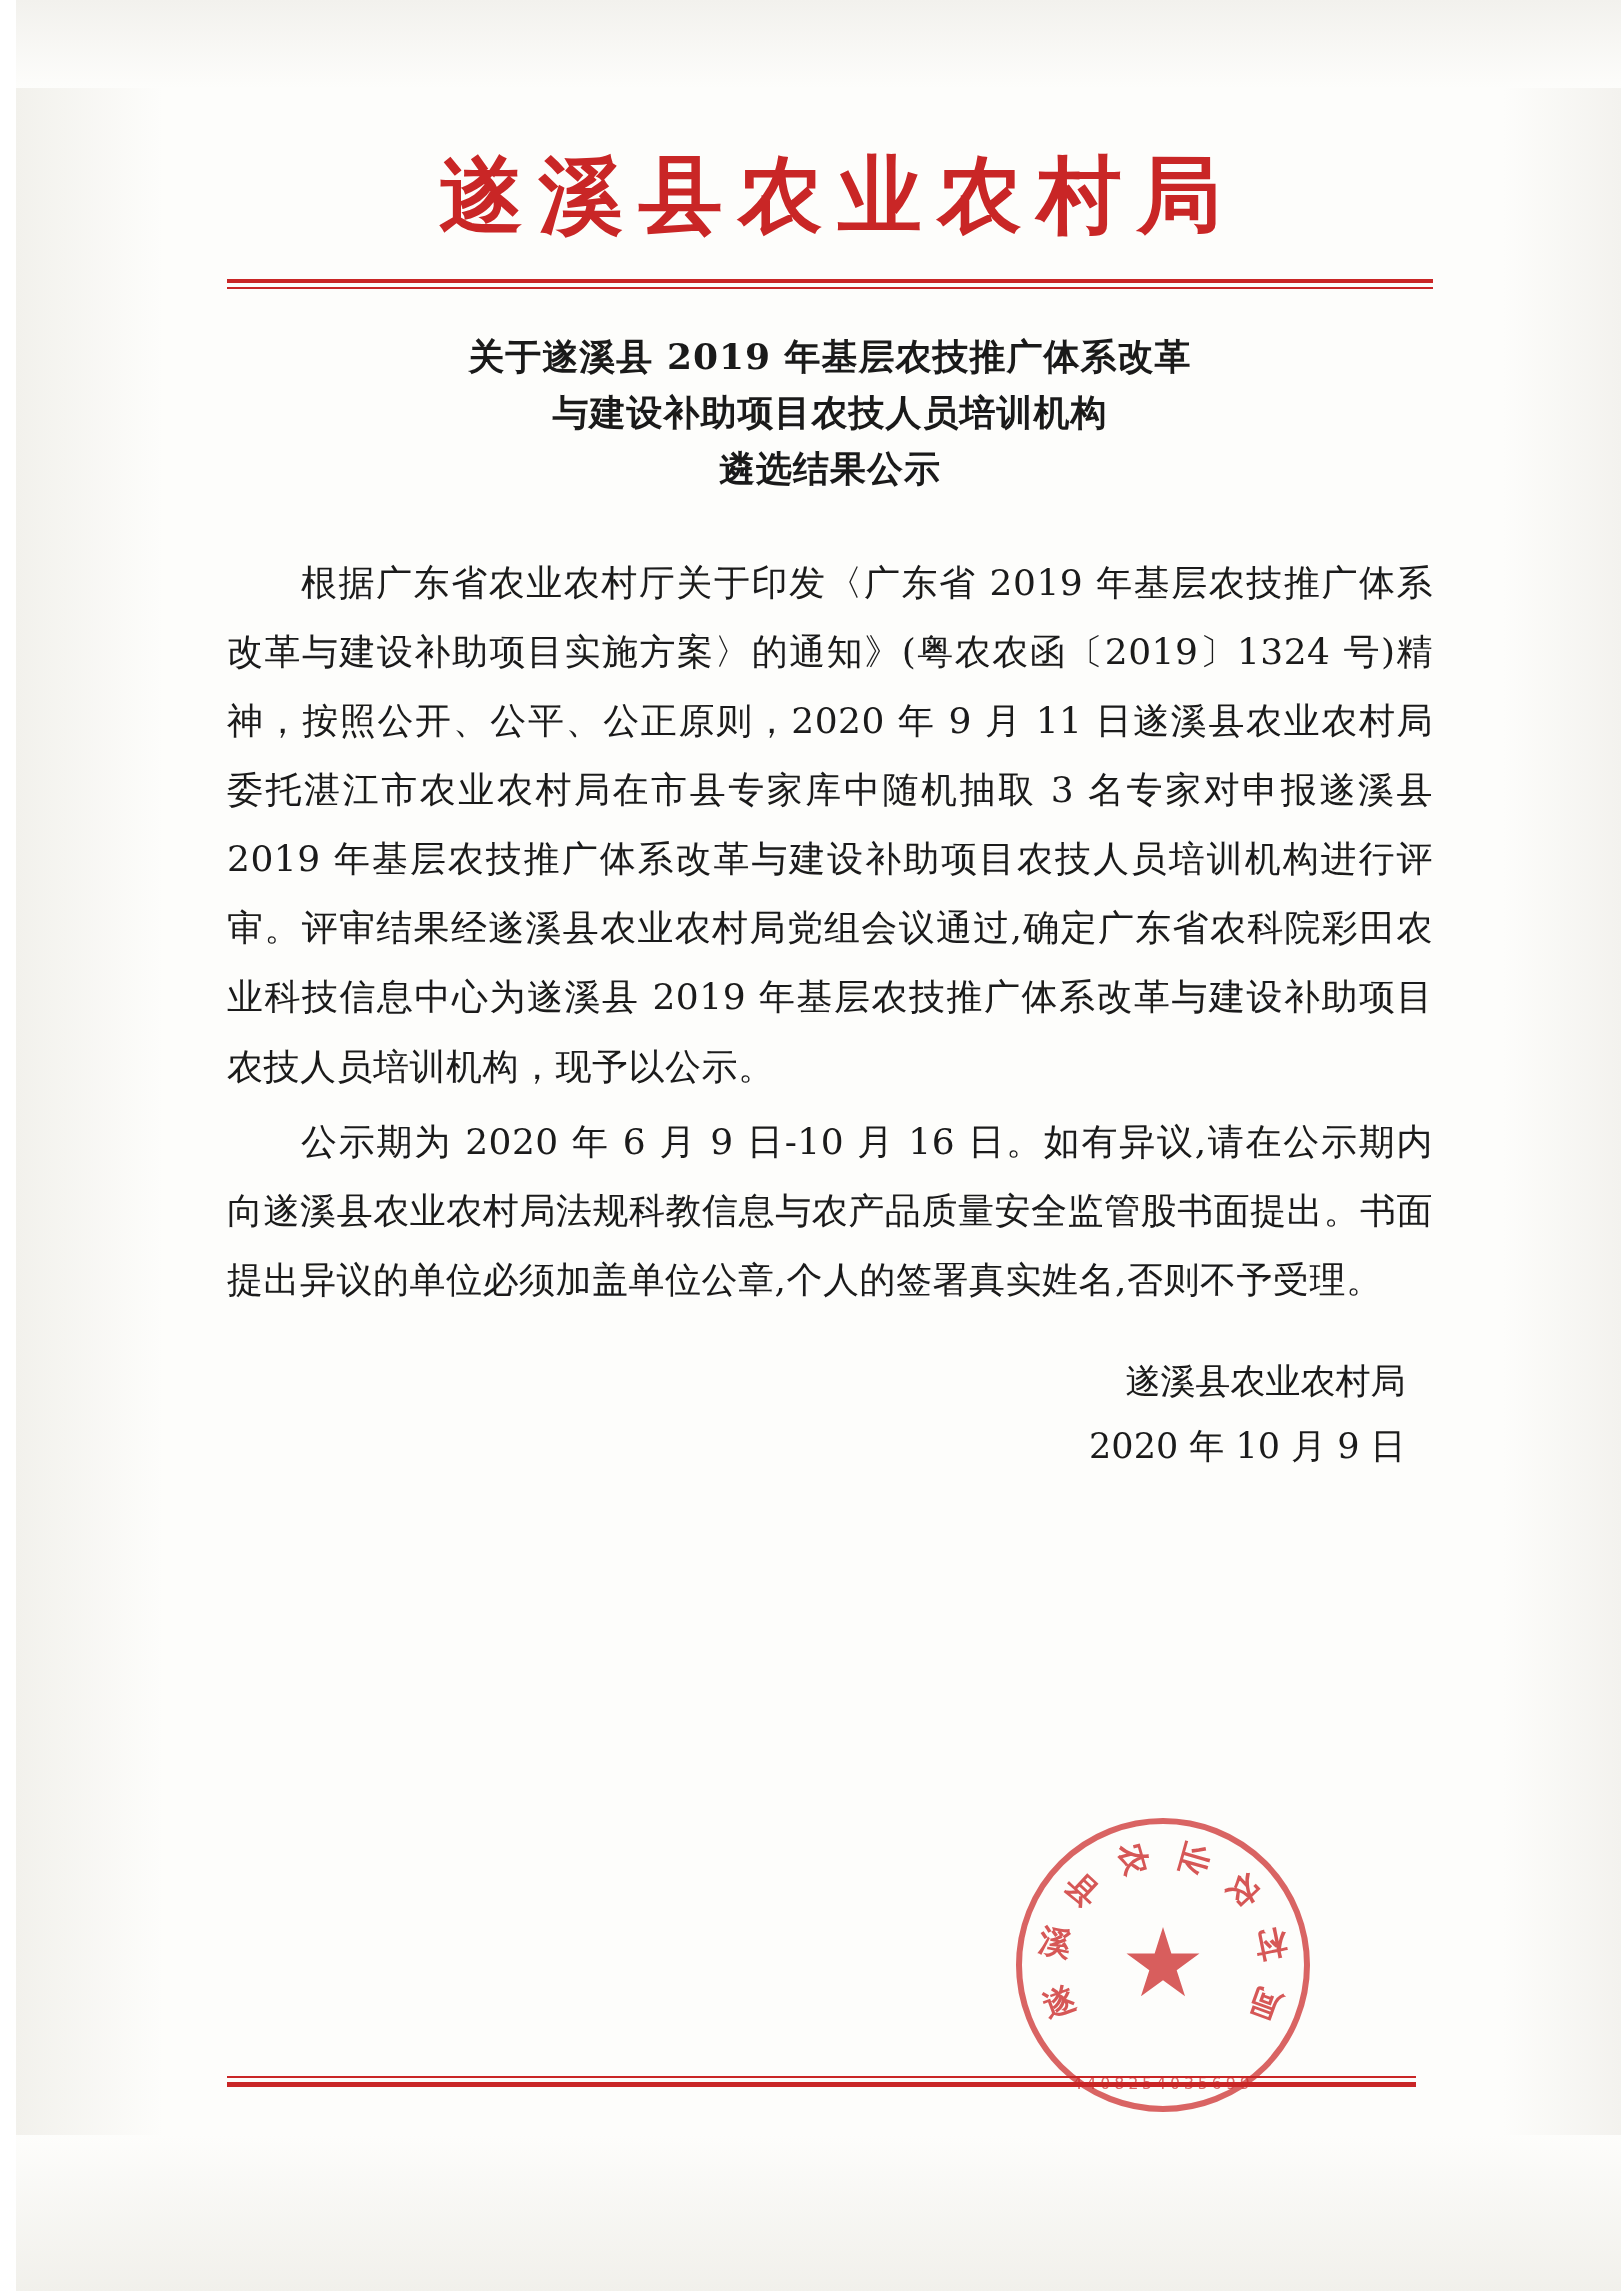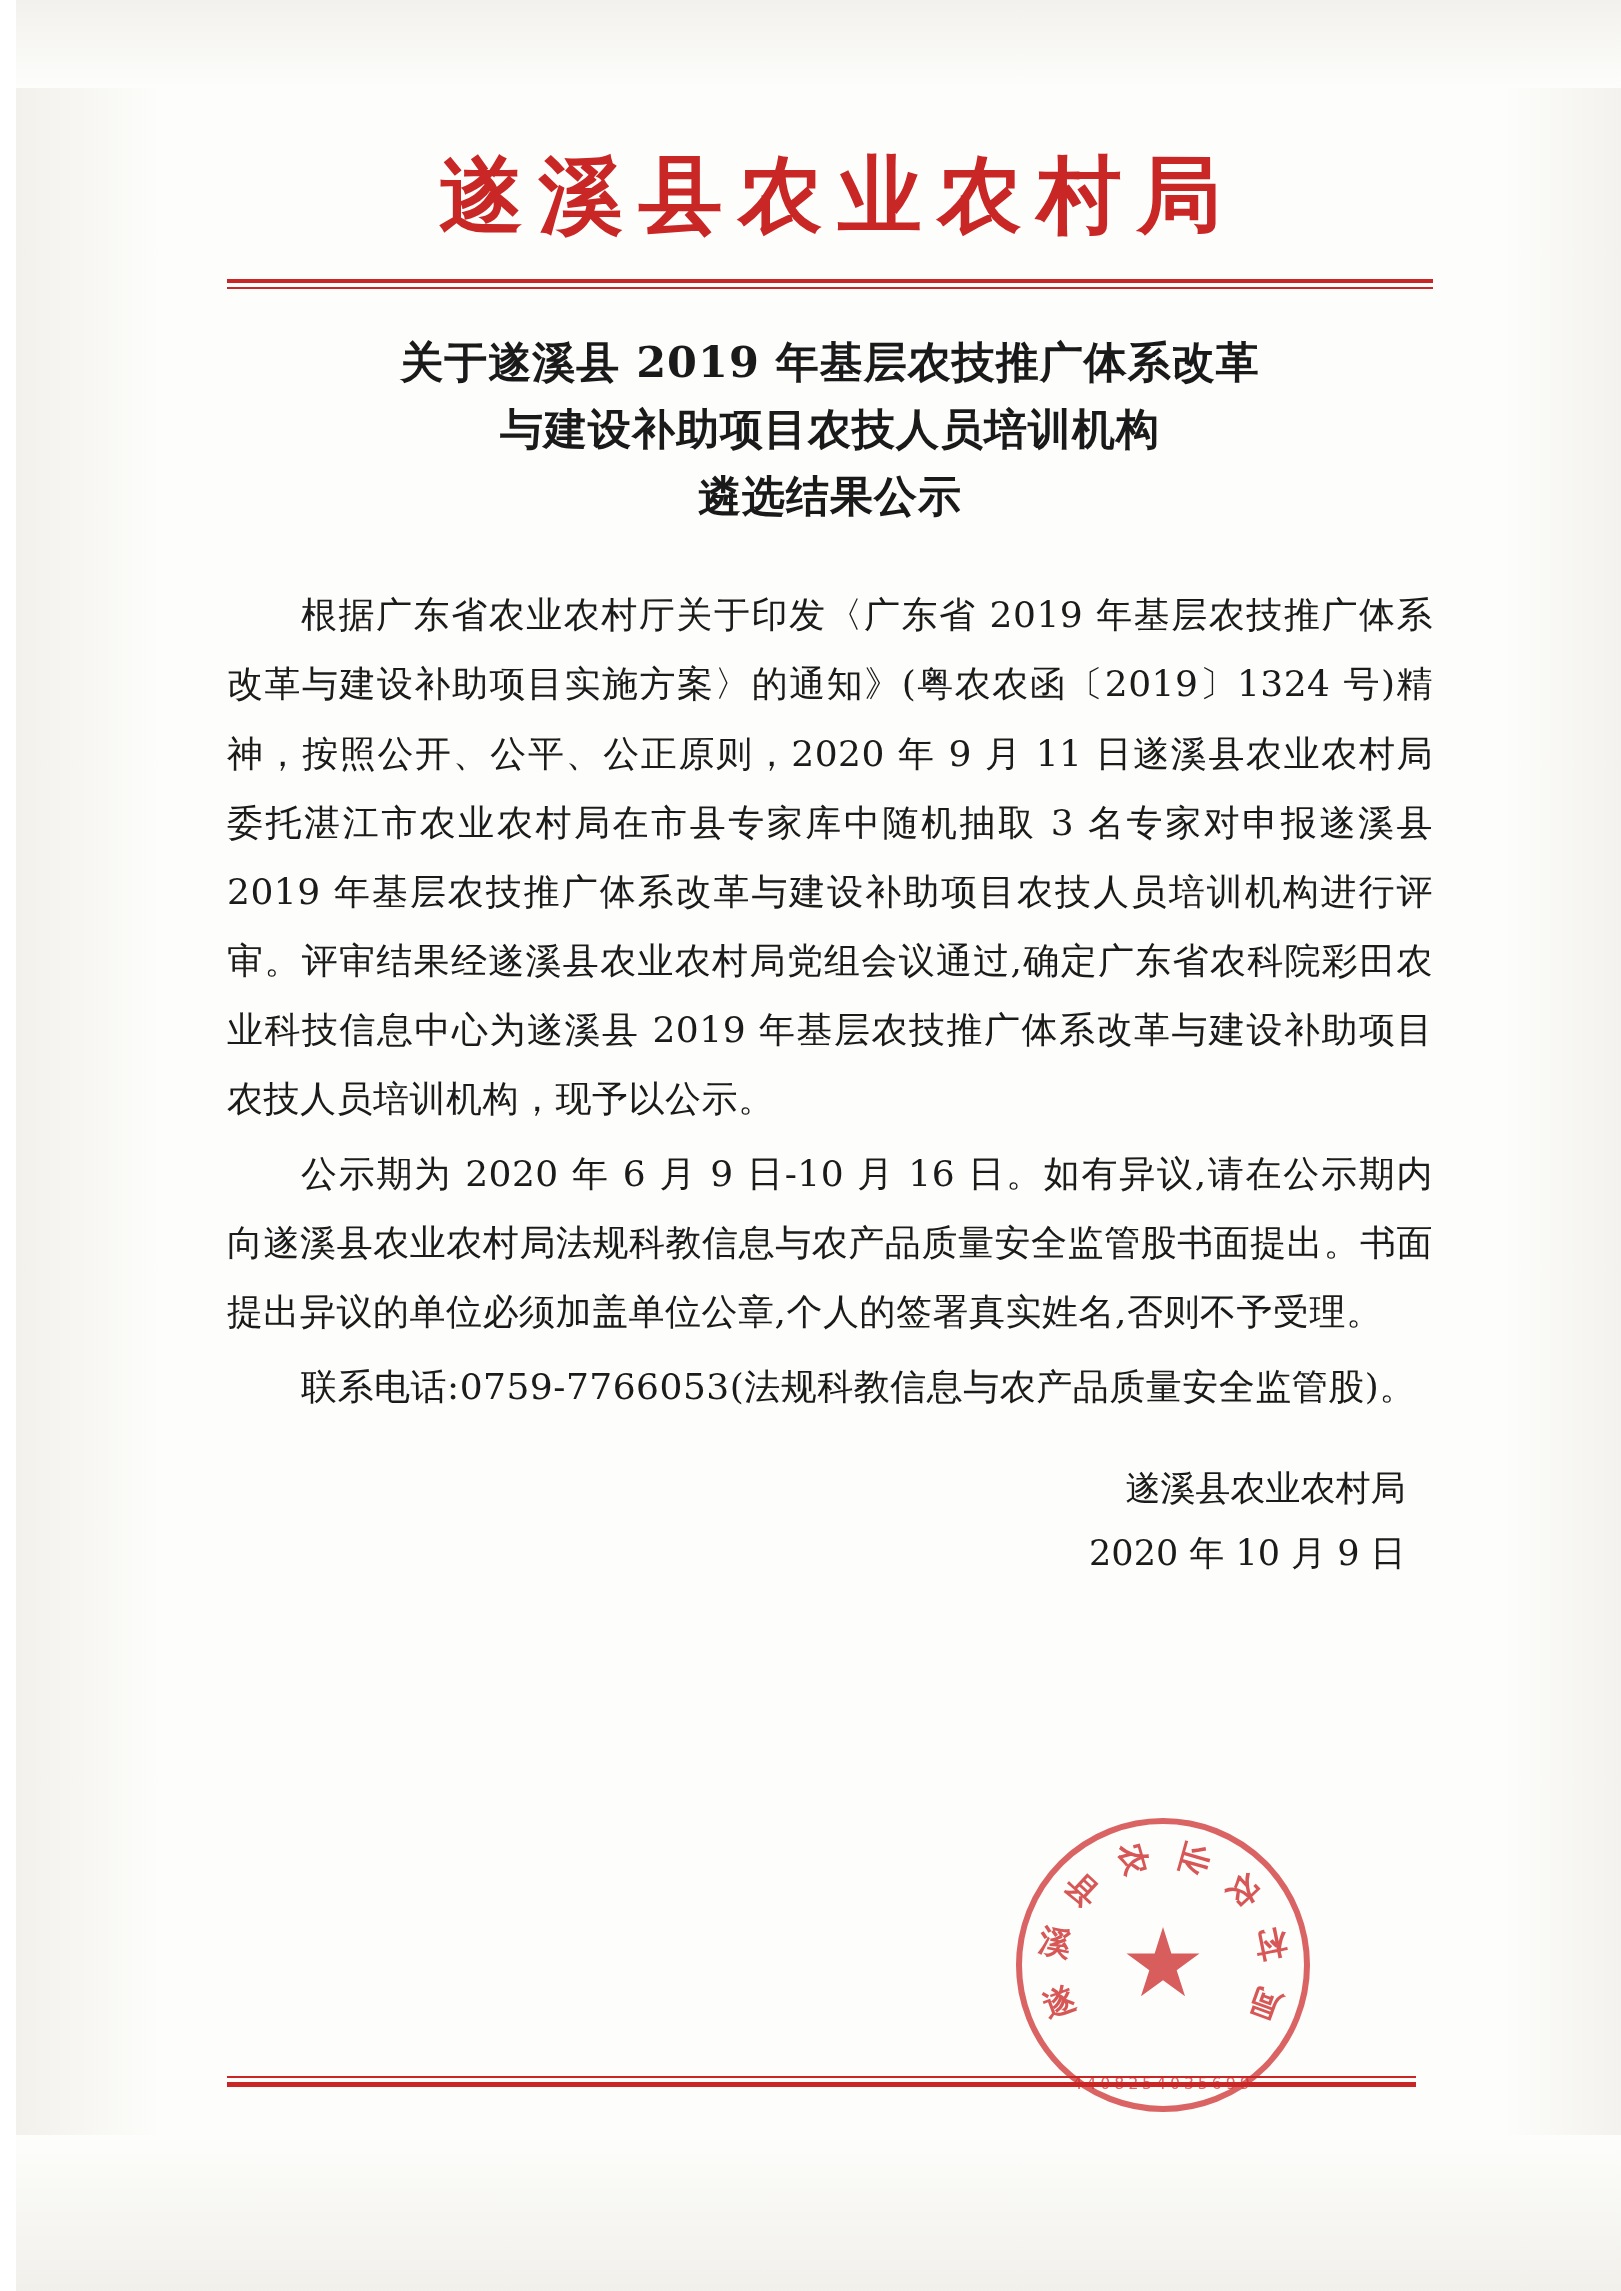--- a/index.html
+++ b/index.html
@@ -80,21 +80,21 @@
     left: 0; right: 0; top: 8.8px;
     height: 2px;
     background: #c92626;
   }
 
   .title-block {
     margin-top: 39px;
     text-align: center;
     color: #1a1a1a;
     font-weight: bold;
-    font-size: 43px;
+    font-size: 36px;
     line-height: 1.55;
     letter-spacing: 1px;
   }
   .title-block .line {
     display: block;
   }
 
   .content {
     margin-top: 51px;
     font-size: 36px;
@@ -201,21 +201,20 @@
 
     <div class="title-block">
       <span class="line">关于遂溪县 2019 年基层农技推广体系改革</span>
       <span class="line">与建设补助项目农技人员培训机构</span>
       <span class="line">遴选结果公示</span>
     </div>
 
     <div class="content">
       <p>根据广东省农业农村厅关于印发〈广东省 2019 年基层农技推广体系改革与建设补助项目实施方案〉的通知》(粤农农函〔2019〕1324 号)精神，按照公开、公平、公正原则，2020 年 9 月 11 日遂溪县农业农村局委托湛江市农业农村局在市县专家库中随机抽取 3 名专家对申报遂溪县 2019 年基层农技推广体系改革与建设补助项目农技人员培训机构进行评审。评审结果经遂溪县农业农村局党组会议通过,确定广东省农科院彩田农业科技信息中心为遂溪县 2019 年基层农技推广体系改革与建设补助项目农技人员培训机构，现予以公示。</p>
       <p>公示期为 2020 年 6 月 9 日-10 月 16 日。如有异议,请在公示期内向遂溪县农业农村局法规科教信息与农产品质量安全监管股书面提出。书面提出异议的单位必须加盖单位公章,个人的签署真实姓名,否则不予受理。</p>
-      <p>联系电话:0759-7766053(法规科教信息与农产品质量安全监管股)。</p>
     </div>
 
     <div class="signature">
       <span class="sig-line">遂溪县农业农村局</span>
       <span class="sig-line">2020 年 10 月 9 日</span>
     </div>
 
   </div>
 
   <div class="seal">

